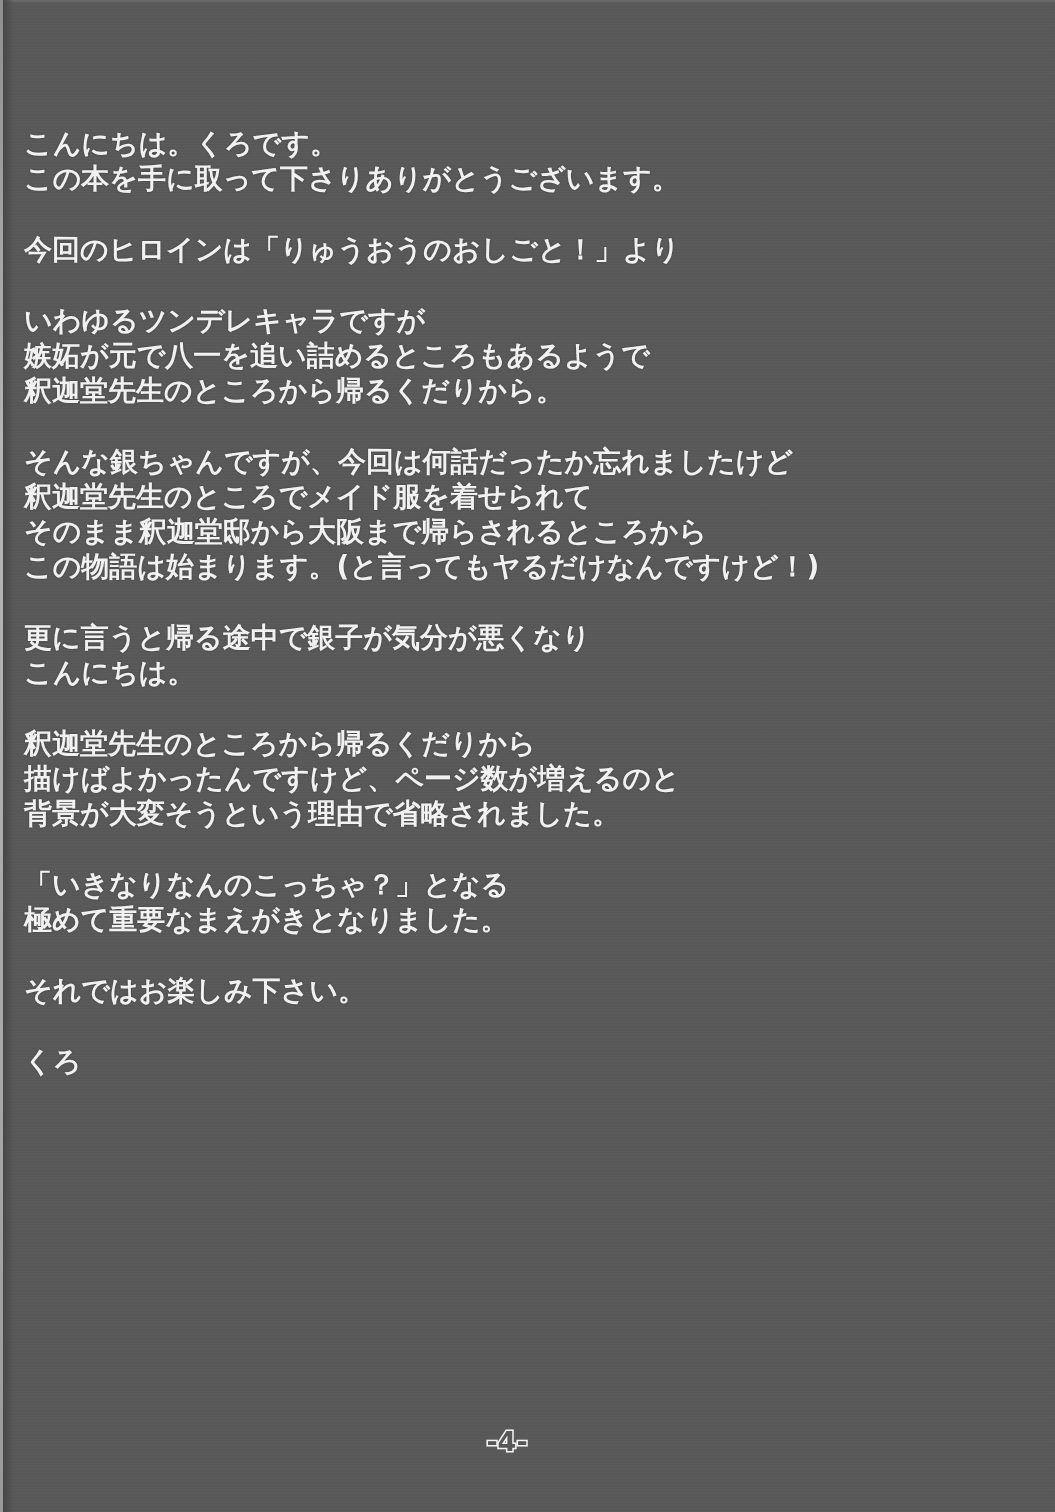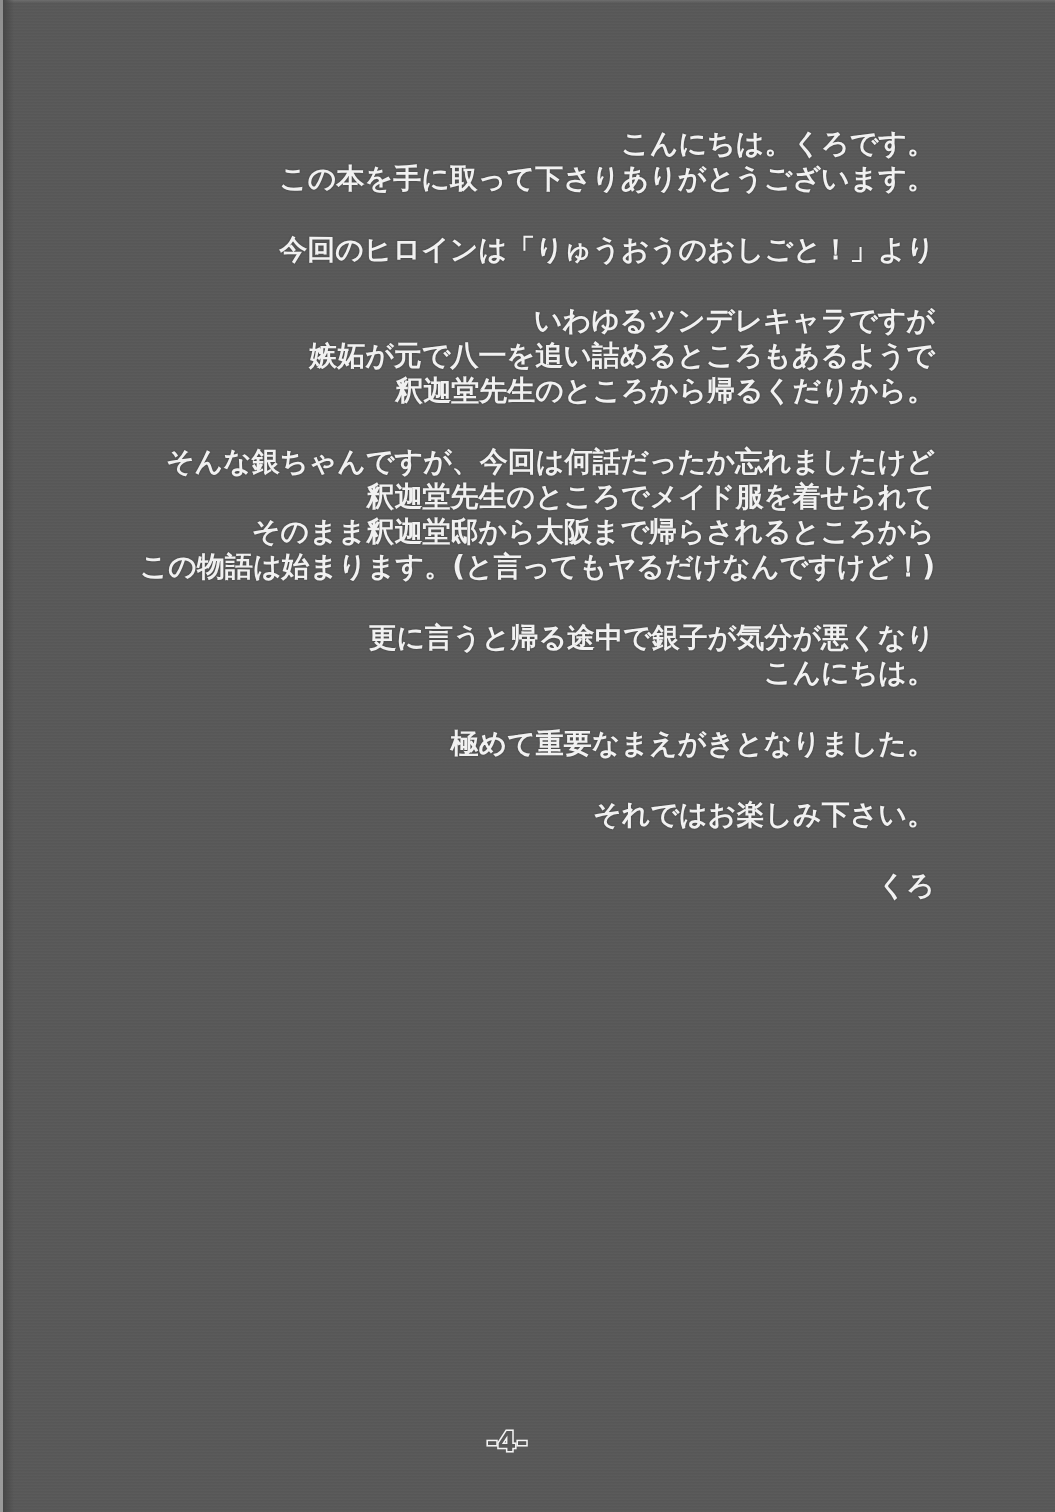--- a/index.html
+++ b/index.html
@@ -39,23 +39,23 @@
   .left-edge-shade {
     position: absolute;
     top: 0; left: 3px;
     width: 11px; height: 100%;
     background: linear-gradient(to right, #474747, rgba(88,88,88,0));
   }
   
   .preface {
     position: absolute;
     top: 126px;
-    left: 32px;
+    left: 24px;
     right: 120px;
-    text-align: right;
+    text-align: left;
     color: #f1f1f1;
     font-size: 28px;
     line-height: 35px;
     font-weight: 600;
     text-shadow: 0 0 2px rgba(25,25,25,0.45);
   }
   .para {
     margin: 0 0 36px 0;
   }
   .line {
@@ -104,22 +104,28 @@
       <div class="line">釈迦堂先生のところでメイド服を着せられて</div>
       <div class="line">そのまま釈迦堂邸から大阪まで帰らされるところから</div>
       <div class="line">この物語は始まります。(と言ってもヤるだけなんですけど！)</div>
     </div>
 
     <div class="para">
       <div class="line">更に言うと帰る途中で銀子が気分が悪くなり</div>
       <div class="line">こんにちは。</div>
     </div>
 
+    <div class="para">
+      <div class="line">釈迦堂先生のところから帰るくだりから</div>
+      <div class="line">描けばよかったんですけど、ページ数が増えるのと</div>
+      <div class="line">背景が大変そうという理由で省略されました。</div>
+    </div>
 
     <div class="para">
+      <div class="line">「いきなりなんのこっちゃ？」となる</div>
       <div class="line">極めて重要なまえがきとなりました。</div>
     </div>
 
     <div class="para">
       <div class="line">それではお楽しみ下さい。</div>
     </div>
 
     <div class="para">
       <div class="line">くろ</div>
     </div>

